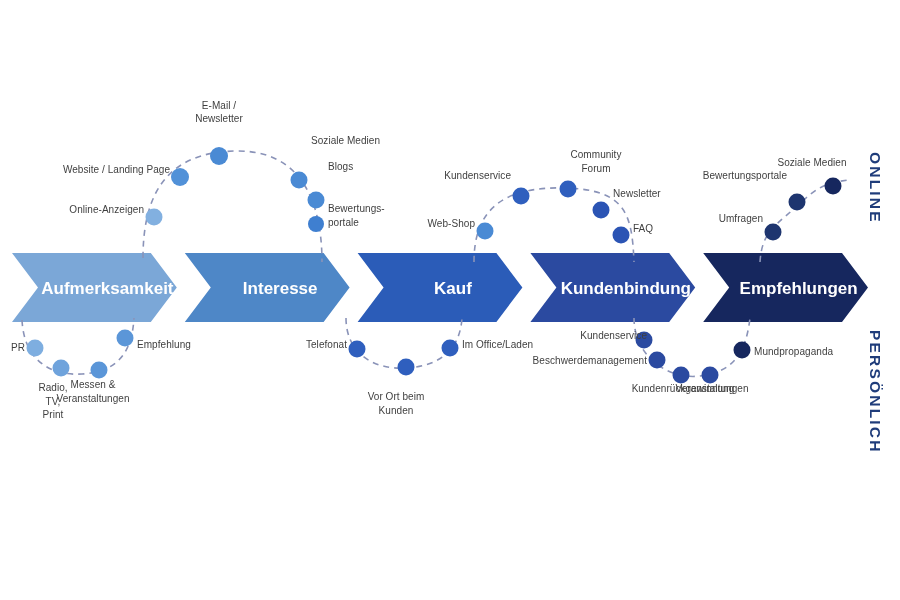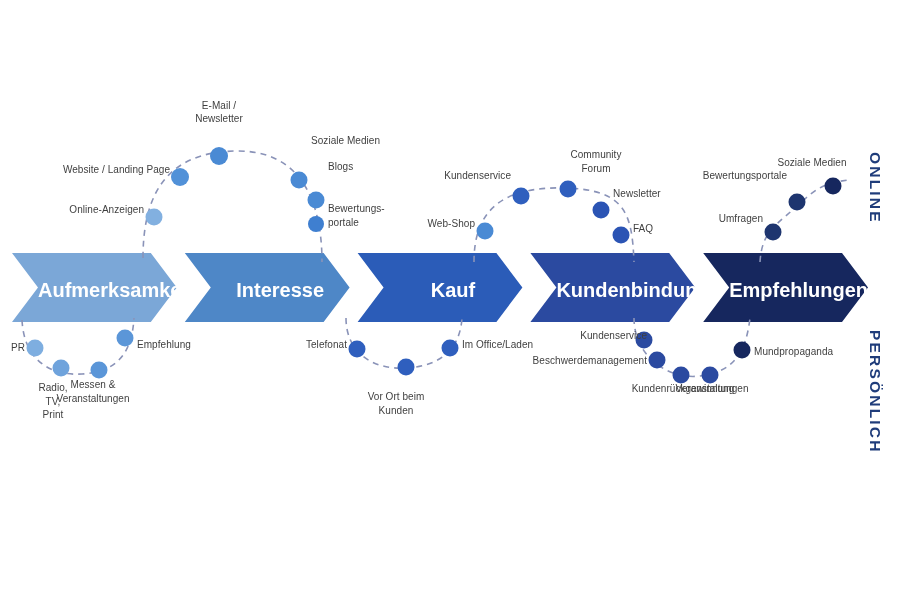--- a/index.html
+++ b/index.html
@@ -36,21 +36,21 @@
     color: #3f3f3f;
     white-space: pre;
     letter-spacing: 0.05px;
   }
   .node-label.lt { text-align: right; }
   .node-label.rt { text-align: left; }
   .node-label.ct { text-align: center; }
   .stage-label {
     position: absolute;
     color: #ffffff;
-    font-size: 20px;
+    font-size: 17px;
     font-weight: bold;
     white-space: nowrap;
     text-align: center;
   }
   .side-label {
     position: absolute;
     color: #1f3c7a;
     font-size: 15.5px;
     font-weight: bold;
     letter-spacing: 2.2px;

